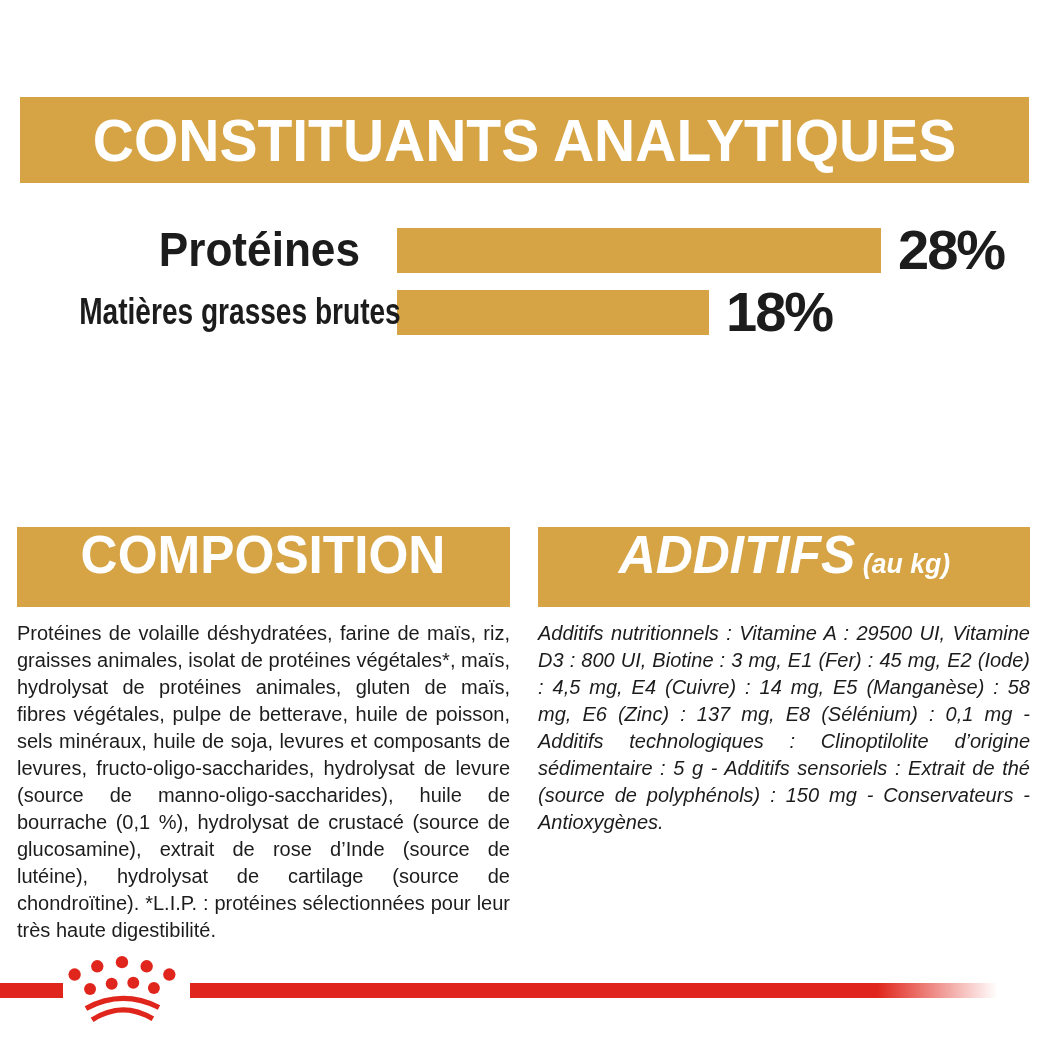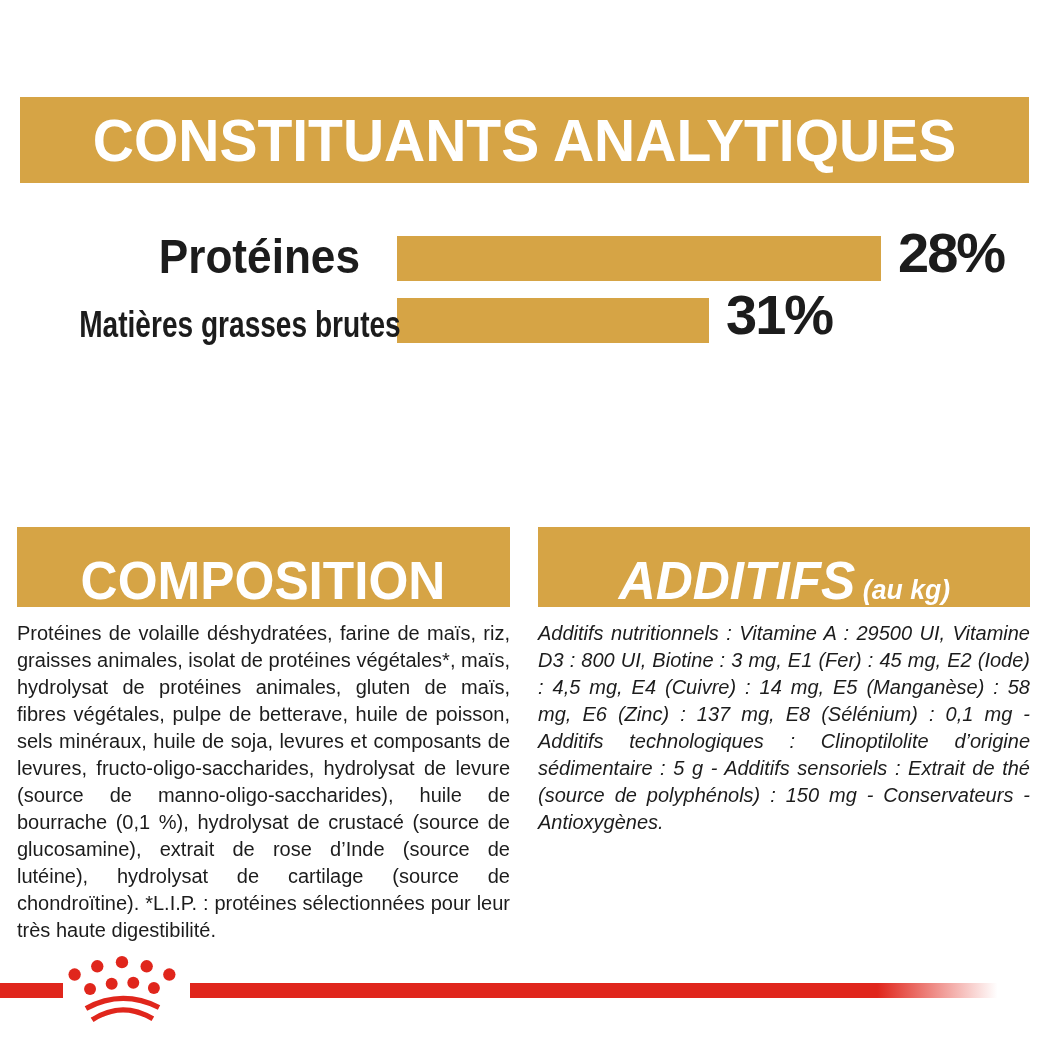--- a/index.html
+++ b/index.html
@@ -15,41 +15,41 @@
     position:absolute; left:20px; top:97px; width:1009px; height:86px;
     background:var(--gold); display:flex; align-items:center; justify-content:center;
   }
   .title-banner h1 {
     color:#fff; font-size:60px; font-weight:bold; letter-spacing:0px;
     transform:scaleX(.95); white-space:nowrap;
   }
 
   
   .chart { position:absolute; left:0; top:219px; width:1049px; }
-  .chart-row { display:flex; align-items:flex-end; height:62px; }
+  .chart-row { display:flex; align-items:center; height:62px; }
   .chart-label {
     width:360px; text-align:right; font-weight:bold; white-space:nowrap;
     transform-origin:right center; line-height:1;
   }
   .chart-row:nth-child(1) .chart-label { font-size:48px; transform:scaleX(.92); }
   .chart-row:nth-child(2) .chart-label { font-size:36px; transform:scaleX(.78); }
   .chart-row:nth-child(3) .chart-label { font-size:42px; transform:scaleX(.95); }
   .chart-bar { height:45px; background:var(--gold); margin-left:37px; flex:0 0 auto; }
   .chart-row:nth-child(3) .chart-bar { height:40px; }
   .chart-value {
     font-size:56px; font-weight:bold; margin-left:17px; letter-spacing:-2px; line-height:1;
   }
 
   
   .col { position:absolute; top:527px; width:493px; }
   .col.left  { left:17px; }
   .col.right { left:538px; width:492px;font-style:italic; }
   .col-banner {
     height:80px; background:var(--gold);
-    display:flex; align-items:flex-end; justify-content:center;
+    display:flex; align-items:flex-start; justify-content:center;
   }
   .col-banner h2 {
     color:#fff; font-size:54px; font-weight:bold; white-space:nowrap;
     transform:scaleX(.95); line-height:1;
   }
   .col-banner .suffix { font-size:28px; font-weight:bold; margin-left:8px; }
   .col-body {
     margin-top:13px; font-size:20px; line-height:27px; text-align:justify;
     color:var(--text); letter-spacing:0;
   }
@@ -74,21 +74,21 @@
 
   <section class="chart" id="chart">
       <div class="chart-row">
         <div class="chart-label">Protéines</div>
         <div class="chart-bar" style="width: 484px; background: rgb(214, 164, 69);"></div>
         <div class="chart-value">28%</div>
       </div>
       <div class="chart-row">
         <div class="chart-label">Matières grasses brutes</div>
         <div class="chart-bar" style="width: 312px; background: rgb(214, 164, 69);"></div>
-        <div class="chart-value">31%</div>
+        <div class="chart-value">18%</div>
       </div>
     </section>
 
   <section class="col left">
     <div class="col-banner">
       <h2>COMPOSITION</h2>
     </div>
     <p class="col-body">Protéines de volaille déshydratées, farine de maïs, riz, graisses animales, isolat de protéines végétales*, maïs, hydrolysat de protéines animales, gluten de maïs, fibres végétales, pulpe de betterave, huile de poisson, sels minéraux, huile de soja, levures et composants de levures, fructo-oligo-saccharides, hydrolysat de levure (source de manno-oligo-saccharides), huile de bourrache (0,1 %), hydrolysat de crustacé (source de glucosamine), extrait de rose d’Inde (source de lutéine), hydrolysat de cartilage (source de chondroïtine). *L.I.P. : protéines sélectionnées pour leur très haute digestibilité.</p>
   </section>
 

